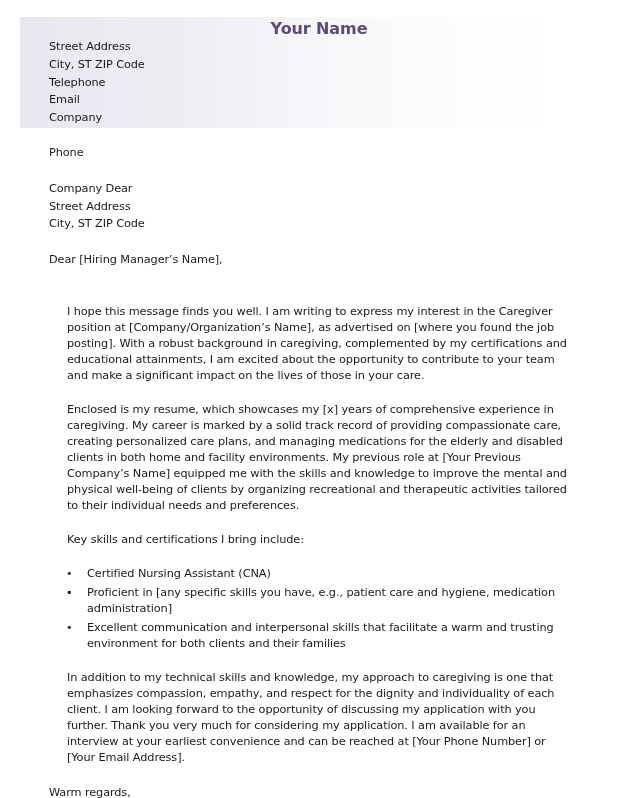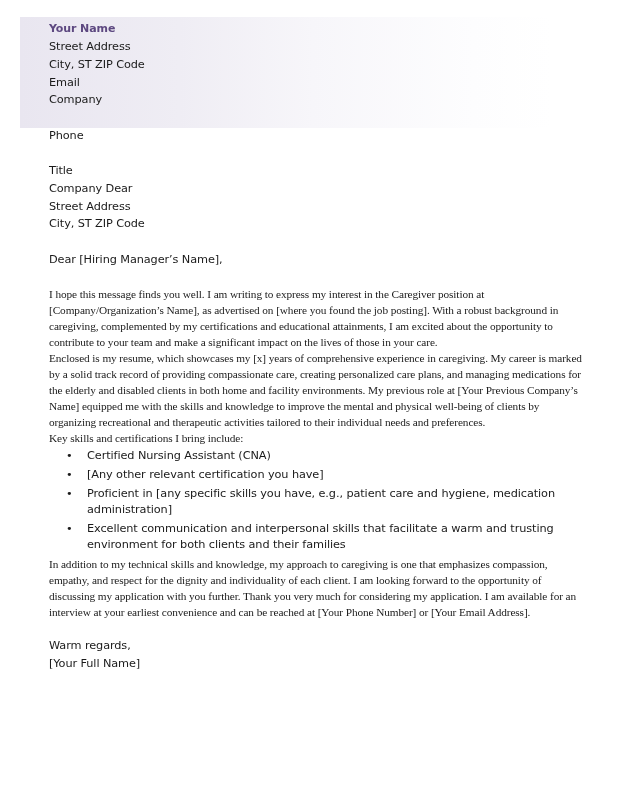--- a/index.html
+++ b/index.html
@@ -9,67 +9,67 @@
     }
     .header-band {
       position: absolute; left: 20px; top: 17px; width: 532px; height: 111px;
       background: linear-gradient(to right, #e9e6f0 0%, #efedf4 30%, #f7f6fa 55%, #fdfdfe 85%, #ffffff 100%);
     }
     .page {
       position: absolute; left: 49px; top: 20px; width: 540px;
       font-size: 11.3px; line-height: 17.8px; letter-spacing: -0.1px;
     }
     .name {
-      color: #5d4880; font-weight: bold; font-size: 11px; line-height: 18px;
+      color: #5d4880; font-weight: bold; font-size: 16px; line-height: 18px; text-align: center;
     }
     .line { display: block; white-space: nowrap; }
     .gap-s { height: 17.5px; }
-    .para { margin: 0; line-height: 16px; font-family: Liberation Serif, serif; }
+    .para { margin: 18px; line-height: 16px; }
     .body-text { line-height: 16px; }
     ul.skills { list-style: none; margin: 2px 0 0 0; padding: 0; }
     ul.skills li { position: relative; padding-left: 38px; line-height: 16px; margin-bottom: 3px; }
     ul.skills li .bullet { position: absolute; left: 17px; top: 0; }
     .closing { margin-top: 17px; line-height: 18px; }
   </style>
 </head>
 <body>
 
 <div class="header-band"></div>
 
 <div class="page">
   <div>
     <span class="line name">Your Name</span>
     <span class="line">Street Address</span>
     <span class="line">City, ST ZIP Code</span>
+    <span class="line">Telephone</span>
     <span class="line">Email</span>
     <span class="line">Company</span>
   </div>
 
   <div class="gap-s"></div>
   <span class="line">Phone</span>
   <div class="gap-s"></div>
 
   <div>
-    <span class="line">Title</span>
     <span class="line">Company Dear</span>
     <span class="line">Street Address</span>
     <span class="line">City, ST ZIP Code</span>
   </div>
 
   <div class="gap-s"></div>
   <span class="line">Dear [Hiring Manager’s Name],</span>
   <div class="gap-s"></div>
 
   <div class="body-text">
     <p class="para">I hope this message finds you well. I am writing to express my interest in the Caregiver position at [Company/Organization’s Name], as advertised on [where you found the job posting]. With a robust background in caregiving, complemented by my certifications and educational attainments, I am excited about the opportunity to contribute to your team and make a significant impact on the lives of those in your care.</p>
     <p class="para">Enclosed is my resume, which showcases my [x] years of comprehensive experience in caregiving. My career is marked by a solid track record of providing compassionate care, creating personalized care plans, and managing medications for the elderly and disabled clients in both home and facility environments. My previous role at [Your Previous Company’s Name] equipped me with the skills and knowledge to improve the mental and physical well-being of clients by organizing recreational and therapeutic activities tailored to their individual needs and preferences.</p>
     <p class="para">Key skills and certifications I bring include:</p>
     <ul class="skills">
       <li><span class="bullet">•</span><span>Certified Nursing Assistant (CNA)</span></li>
-      <li><span class="bullet">•</span><span>[Any other relevant certification you have]</span></li>
+      <li><span class="bullet">•</span></li>
       <li><span class="bullet">•</span><span>Proficient in [any specific skills you have, e.g., patient care and hygiene, medication administration]</span></li>
       <li><span class="bullet">•</span><span>Excellent communication and interpersonal skills that facilitate a warm and trusting environment for both clients and their families</span></li>
     </ul>
     <p class="para">In addition to my technical skills and knowledge, my approach to caregiving is one that emphasizes compassion, empathy, and respect for the dignity and individuality of each client. I am looking forward to the opportunity of discussing my application with you further. Thank you very much for considering my application. I am available for an interview at your earliest convenience and can be reached at [Your Phone Number] or [Your Email Address].</p>
   </div>
 
   <div class="closing">
     <span class="line">Warm regards,</span>
     <span class="line">[Your Full Name]</span>
   </div>

